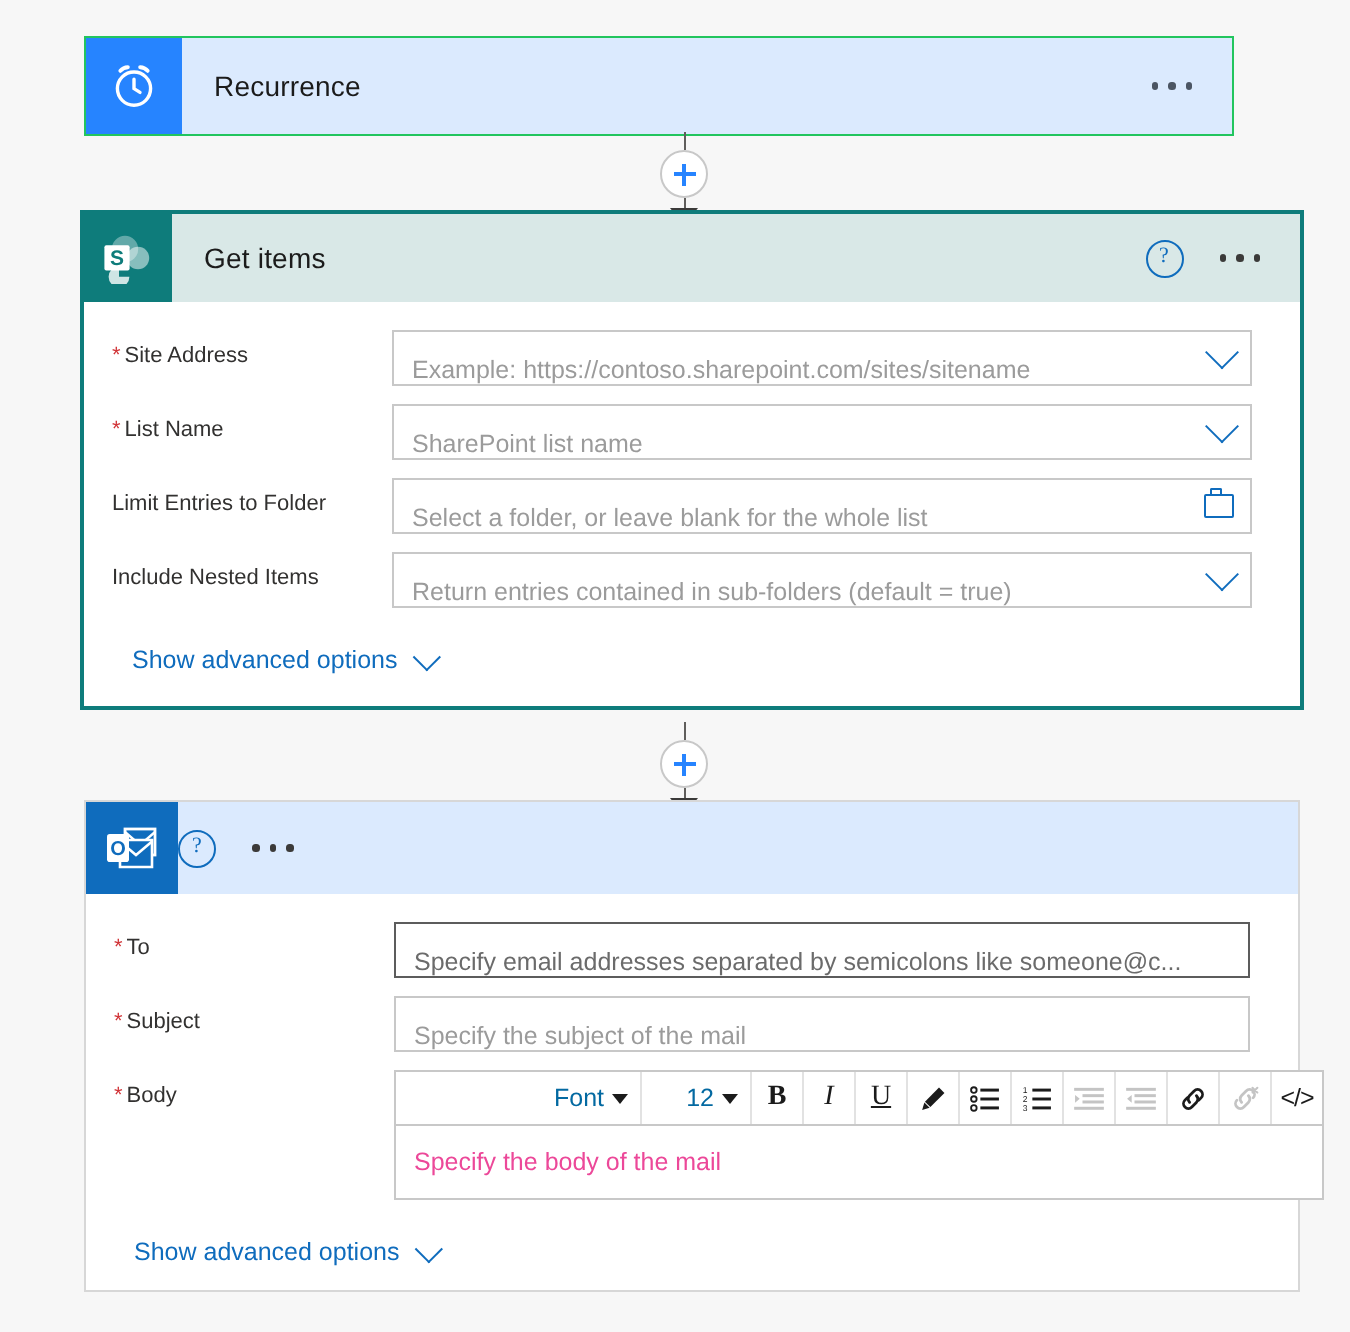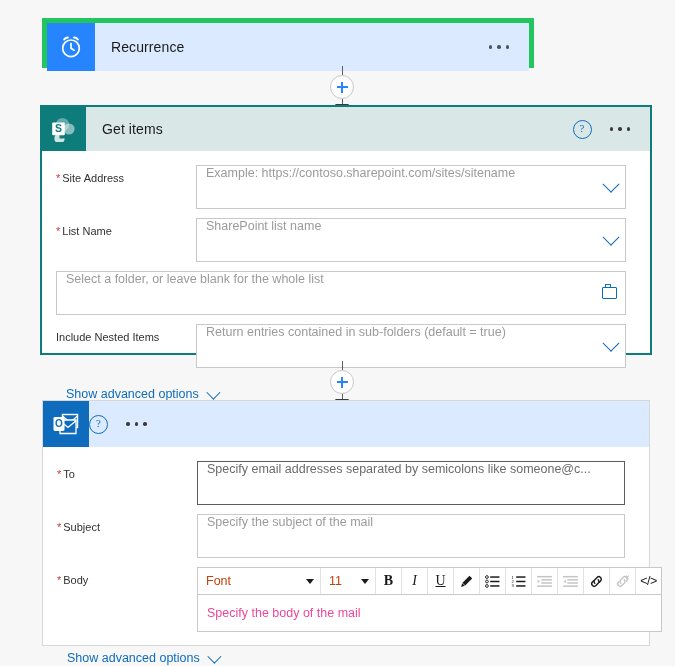--- a/index.html
+++ b/index.html
@@ -79,22 +79,22 @@
     height: 3.5px;
     background: #3b3a39;
     border-radius: 50%;
     display: block;
   }
   .ellipsis.light i { background: #4b5563; }
 
   
   #recurrence-card {
     left: 42px; top: 18px;
-    width: 492px; height: 50px;
-    border: 5px solid #22c55e;
+    width: 575px; height: 50px;
+    border: 1px solid #22c55e;
     background: #dbeafe;
   }
   #recurrence-card .card-header { height: 48px; background: #dbeafe; }
   #recurrence-card .card-icon { width: 48px; height: 48px; flex: 0 0 48px; background: #2684ff; }
 
   
   #getitems-card {
     left: 40px; top: 105px;
     width: 612px; height: 250px;
     border: 2px solid #0e7c7b;
@@ -125,24 +125,24 @@
     color: #323130;
     padding-top: 7px;
     white-space: nowrap;
   }
   .req { color: #d13438; margin-right: 2px; }
   .field {
     flex: 1 1 auto;
     position: relative;
     border: 1px solid #c8c8c8;
     background: #fff;
-    height: 44px;
-    box-sizing: border-box;
-    display: flex;
-    align-items: flex-start;
+    height: 28px;
+    box-sizing: border-box;
+    display: flex;
+    align-items: flex-end;
   }
   .field.focused { border: 1px solid #5c5c5c; }
   .field .ph {
     padding: 0 30px 0 9px;
     font-size: 12.5px;
     color: #9b9b9b;
     white-space: nowrap;
     overflow: hidden;
     text-overflow: ellipsis;
     width: 100%;
@@ -204,24 +204,24 @@
     border: 1px solid #c8c8c8;
     background: #ffffff;
     height: 28px;
     display: flex;
     align-items: stretch;
     box-sizing: border-box;
   }
   .tb-select {
     display: flex;
     align-items: center;
-    justify-content: space-between;
+    justify-content: flex-end;
     padding: 0 6px 0 8px;
     font-size: 12.5px;
-    color: #c2410c;
+    color: #0369a1;
     cursor: pointer;
     border-right: 1px solid #e2e2e2;
   }
   .tb-select.font { width: 108px; }
   .tb-select.size { width: 40px; }
   .caret {
     width: 0; height: 0;
     border-left: 4.5px solid transparent;
     border-right: 4.5px solid transparent;
     border-top: 5px solid #1b1b1b;
@@ -366,20 +366,21 @@
         <div class="form-label"><span class="req">*</span><span>List Name</span></div>
         <div class="field">
           <div class="ph">SharePoint list name</div>
           <div class="field-icon">
               <div class="chev"></div>
             </div>
         </div>
       </div>
 
       <div class="form-row">
+        <div class="form-label"><span>Limit Entries to Folder</span></div>
         <div class="field">
           <div class="ph">Select a folder, or leave blank for the whole list</div>
           <div class="field-icon">
               <div class="folder-ico"></div>
             </div>
         </div>
       </div>
 
       <div class="form-row">
         <div class="form-label"><span>Include Nested Items</span></div>
@@ -446,21 +447,21 @@
       <div class="form-row">
         <div class="form-label"><span class="req">*</span><span>Body</span></div>
         <div class="rte">
 
           <div class="rte-toolbar">
             <div class="tb-select font">
               <span>Font</span>
               <span class="caret"></span>
             </div>
             <div class="tb-select size">
-              <span>11</span>
+              <span>12</span>
               <span class="caret"></span>
             </div>
 
             <div class="tb-btn">
                 <b>B</b>
               </div>
             <div class="tb-btn">
                 <i class="ital">I</i>
               </div>
             <div class="tb-btn">

